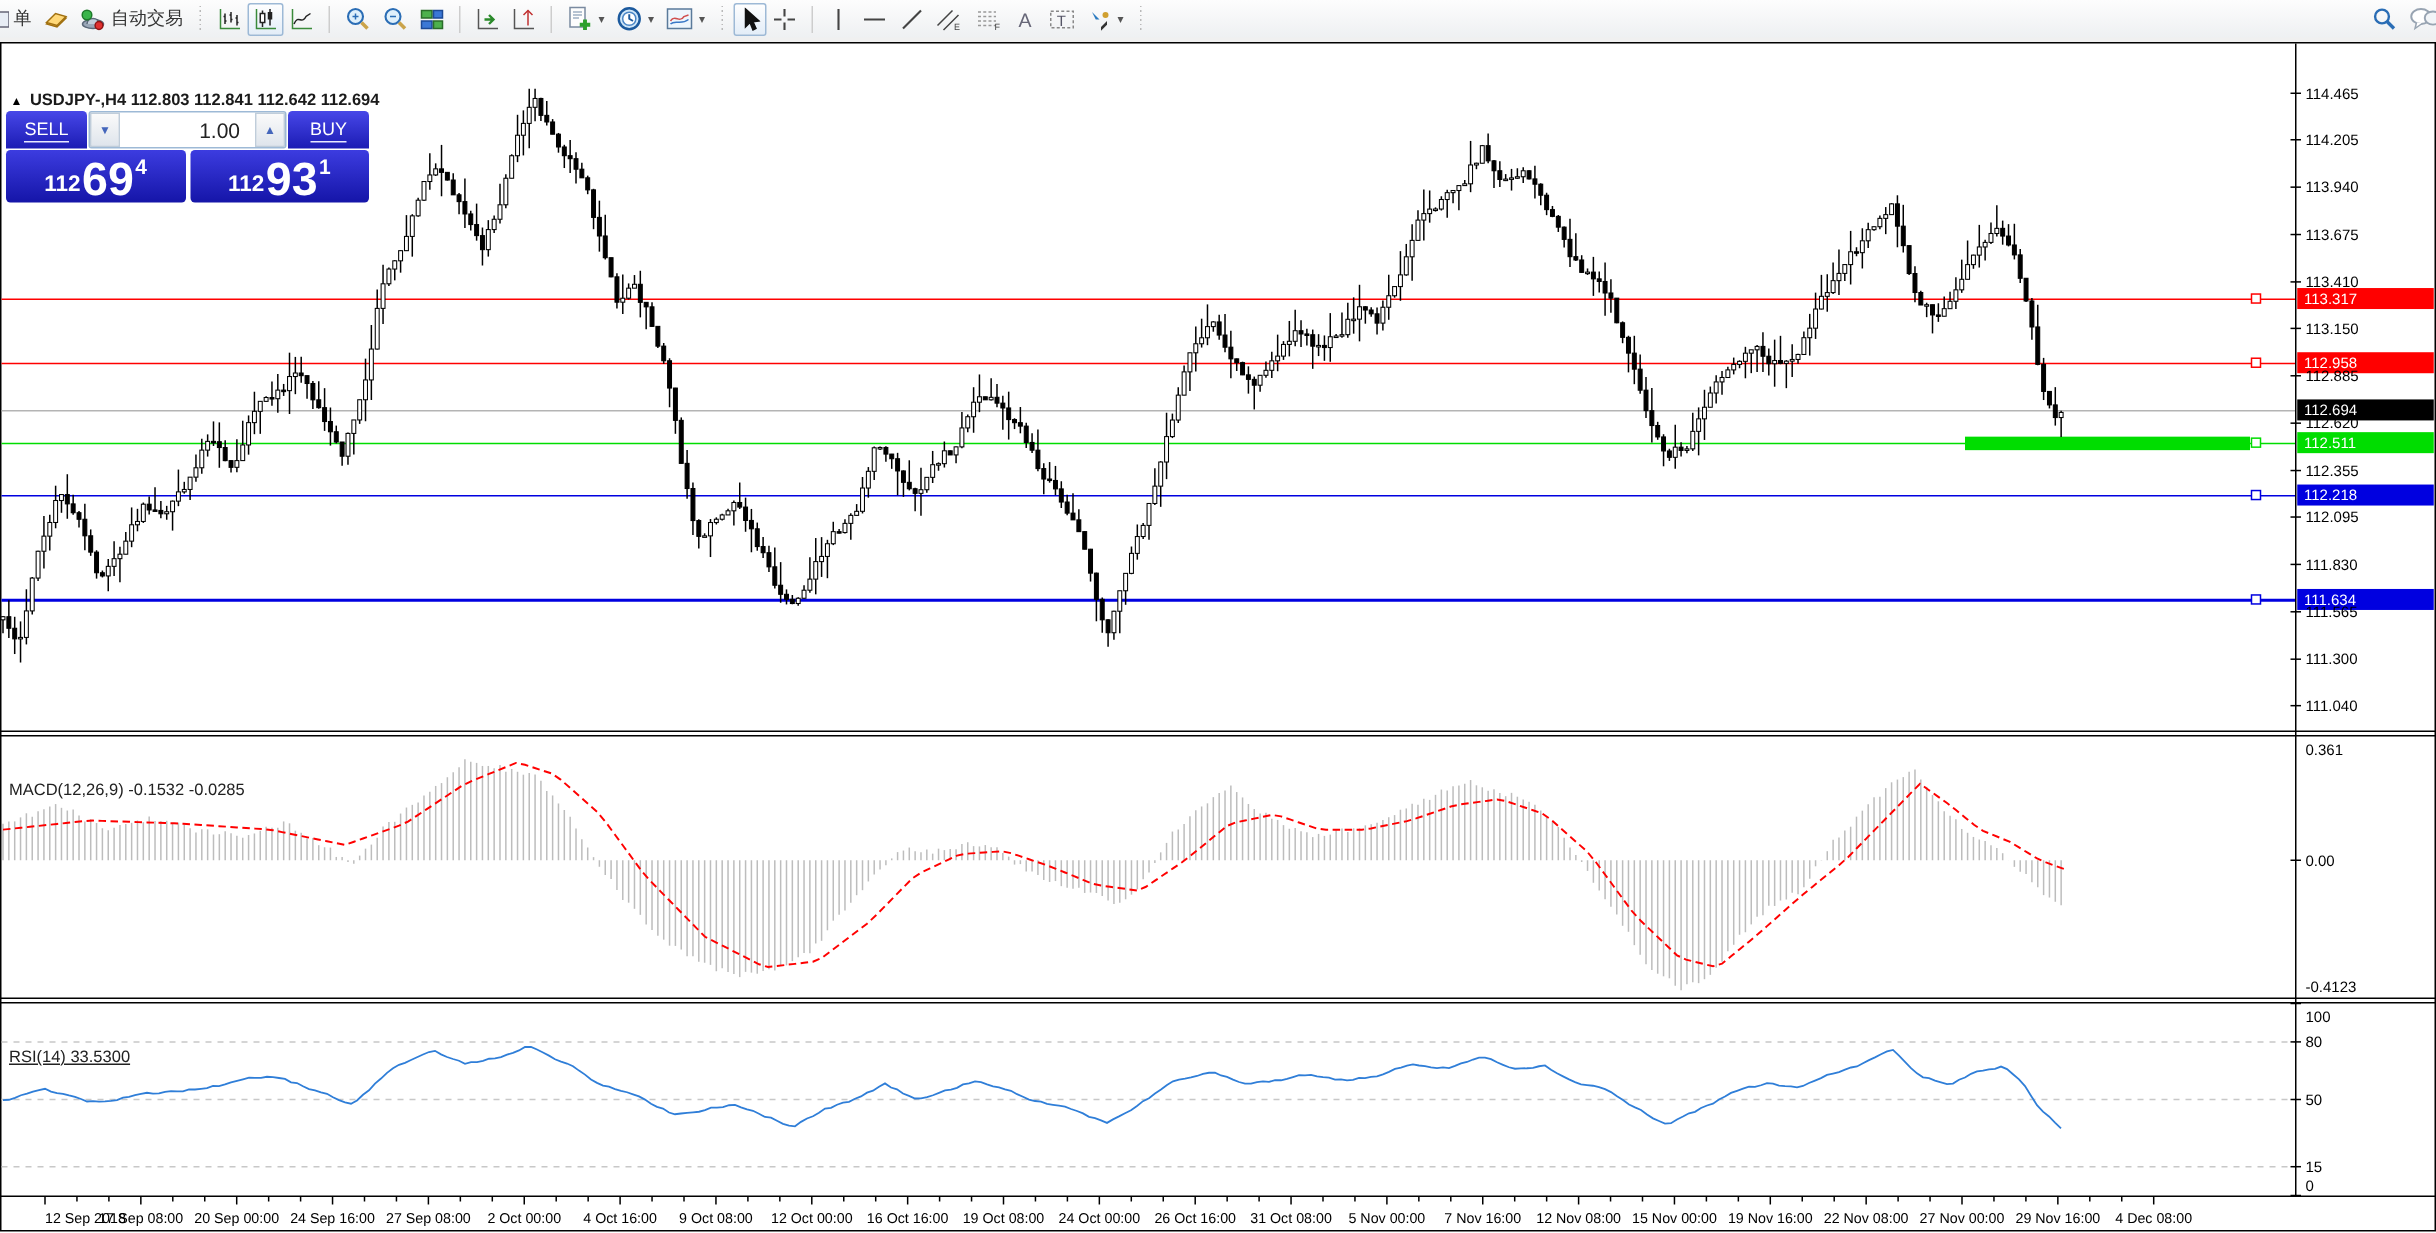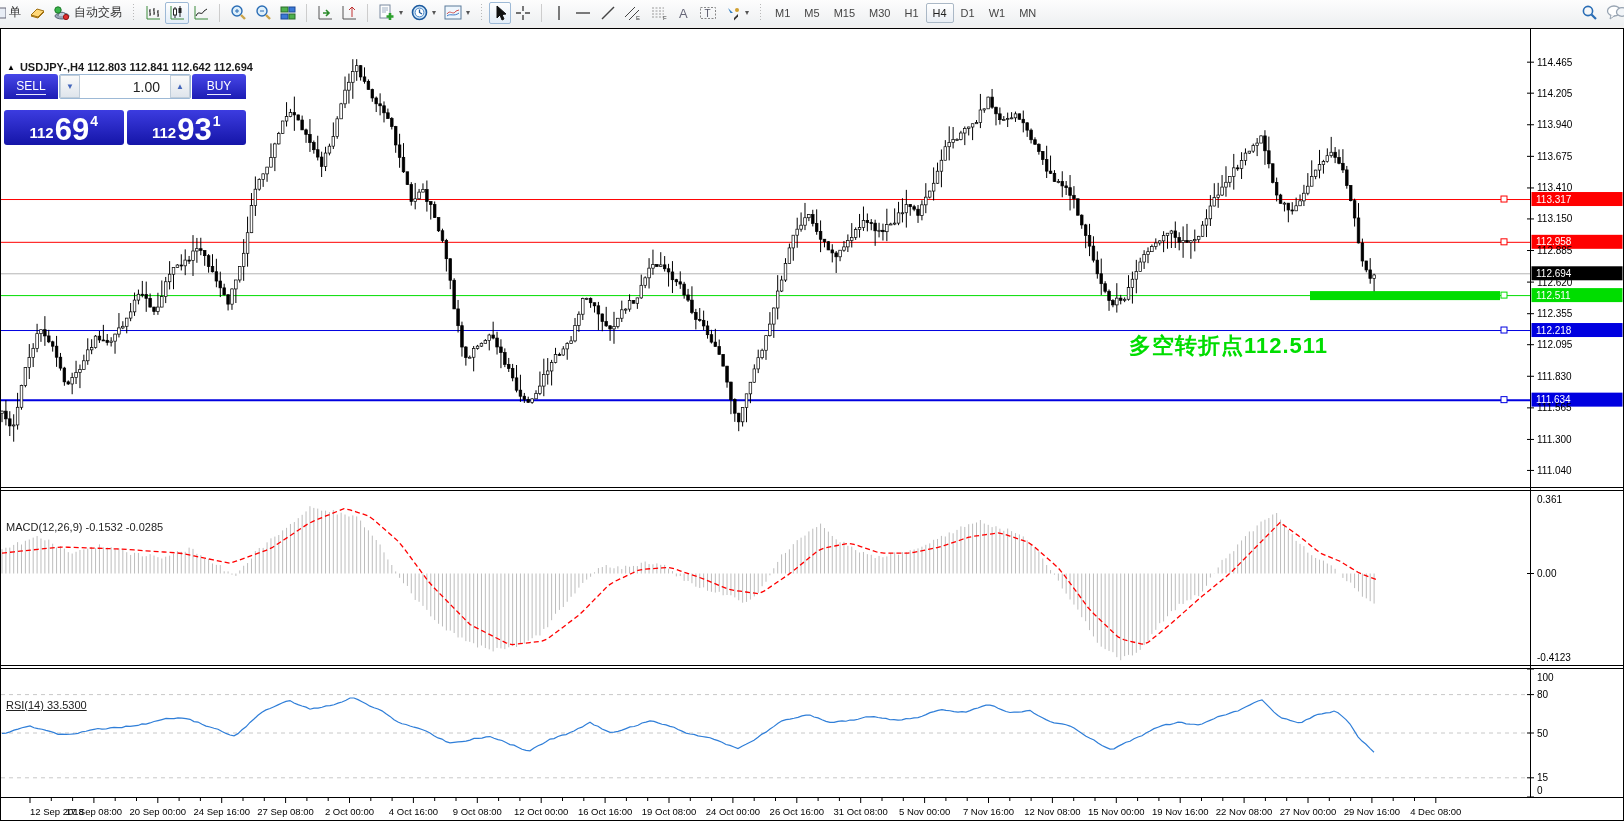--- a/index.html
+++ b/index.html
@@ -39,21 +39,21 @@
   .trade-panel { position:absolute; left:4px; top:46px; width:242px; }
   .tp-row1 { display:flex; height:25px; gap:1px; }
   .tp-btn { width:54px; background:linear-gradient(#4747e8,#1c1cb4); color:#fff; font-size:12px;
     display:flex; align-items:center; justify-content:center; border-radius:3px 3px 0 0; }
   .tp-btn span { border-bottom:1px solid #e8e8ff; padding-bottom:1px; }
   .vol-wrap { flex:1; display:flex; border:1px solid #9db9d6; background:#fff; border-radius:2px; }
   .vol-btn { width:20px; background:linear-gradient(#fafafa,#dfe5ec); color:#4466bb; font-size:8px;
     display:flex; align-items:center; justify-content:center; border:1px solid #c0cdda; }
   .vol-value { flex:1; font-size:14px; color:#222; display:flex; align-items:center;
     justify-content:flex-end; padding-right:10px; }
-  .tp-row2 { display:flex; gap:3px; margin-top:11px; height:35px; }
+  .tp-row2 { display:flex; gap:3px; margin-top:1px; height:35px; }
   .quote-tile { flex:1; background:linear-gradient(#3c3ce0,#1515a8); border-radius:3px; color:#fff;
     display:flex; align-items:flex-end; justify-content:center; padding-bottom:2px; }
   .q-small { font-size:15px; font-weight:bold; line-height:1; margin-bottom:3px; }
   .q-big { font-size:31px; font-weight:bold; line-height:0.85; margin:0 1px; }
   .q-sup { font-size:14px; font-weight:bold; line-height:1; align-self:flex-start; margin-top:4px; }
 
   .ind-label { position:absolute; font-size:11px; color:#222; }
   .annotation { position:absolute; left:1129px; top:303px; font-size:22px; font-weight:bold;
     color:#00dd00; letter-spacing:1px; white-space:nowrap; }
 </style>
@@ -238,31 +238,20 @@
       <svg width="16" height="16" viewBox="0 0 16 16">
         <path d="M3 3 L8 8 L5.5 8 L3 3 Z" fill="#2a7ac0"></path>
         <path d="M9 13 l4 -4 l0 2.5 l-4 4 Z" fill="#333"></path>
         <circle cx="12" cy="5" r="2" fill="#d0a030"></circle>
         </svg>
       <span class="caret">▾</span>
     </div>
   </div>
 
   <div class="grip"></div>
-  <div class="tb-group" id="tf-container">
-      <div class="tf-btn">M1</div>
-      <div class="tf-btn">M5</div>
-      <div class="tf-btn">M15</div>
-      <div class="tf-btn">M30</div>
-      <div class="tf-btn">H1</div>
-      <div class="tf-btn active">H4</div>
-      <div class="tf-btn">D1</div>
-      <div class="tf-btn">W1</div>
-      <div class="tf-btn">MN</div>
-    </div>
 
   <div class="tb-right">
     <div class="tb-btn">
       <svg width="17" height="17" viewBox="0 0 17 17">
         <circle cx="7" cy="7" r="4.6" fill="none" stroke="#2a6db5" stroke-width="1.6"></circle>
         <path d="M10.5 10.5 L15 15" stroke="#2a6db5" stroke-width="2.2"></path>
         </svg>
     </div>
     <div class="tb-btn" style="margin-right:-8px">
       <svg width="22" height="17" viewBox="0 0 22 17">
@@ -1545,14 +1534,13 @@
       <div class="quote-tile">
         <span class="q-small">112</span>
         <span class="q-big">93</span>
         <span class="q-sup">1</span>
       </div>
     </div>
   </div>
 
   <div class="ind-label" style="left:6px; top:493px;">MACD(12,26,9) -0.1532 -0.0285</div>
   <div class="ind-label" style="left:6px; top:671px;text-decoration:underline;">RSI(14) 33.5300</div>
-  <div class="annotation">多空转折点112.511</div>
 </div>
 
 </body></html>

